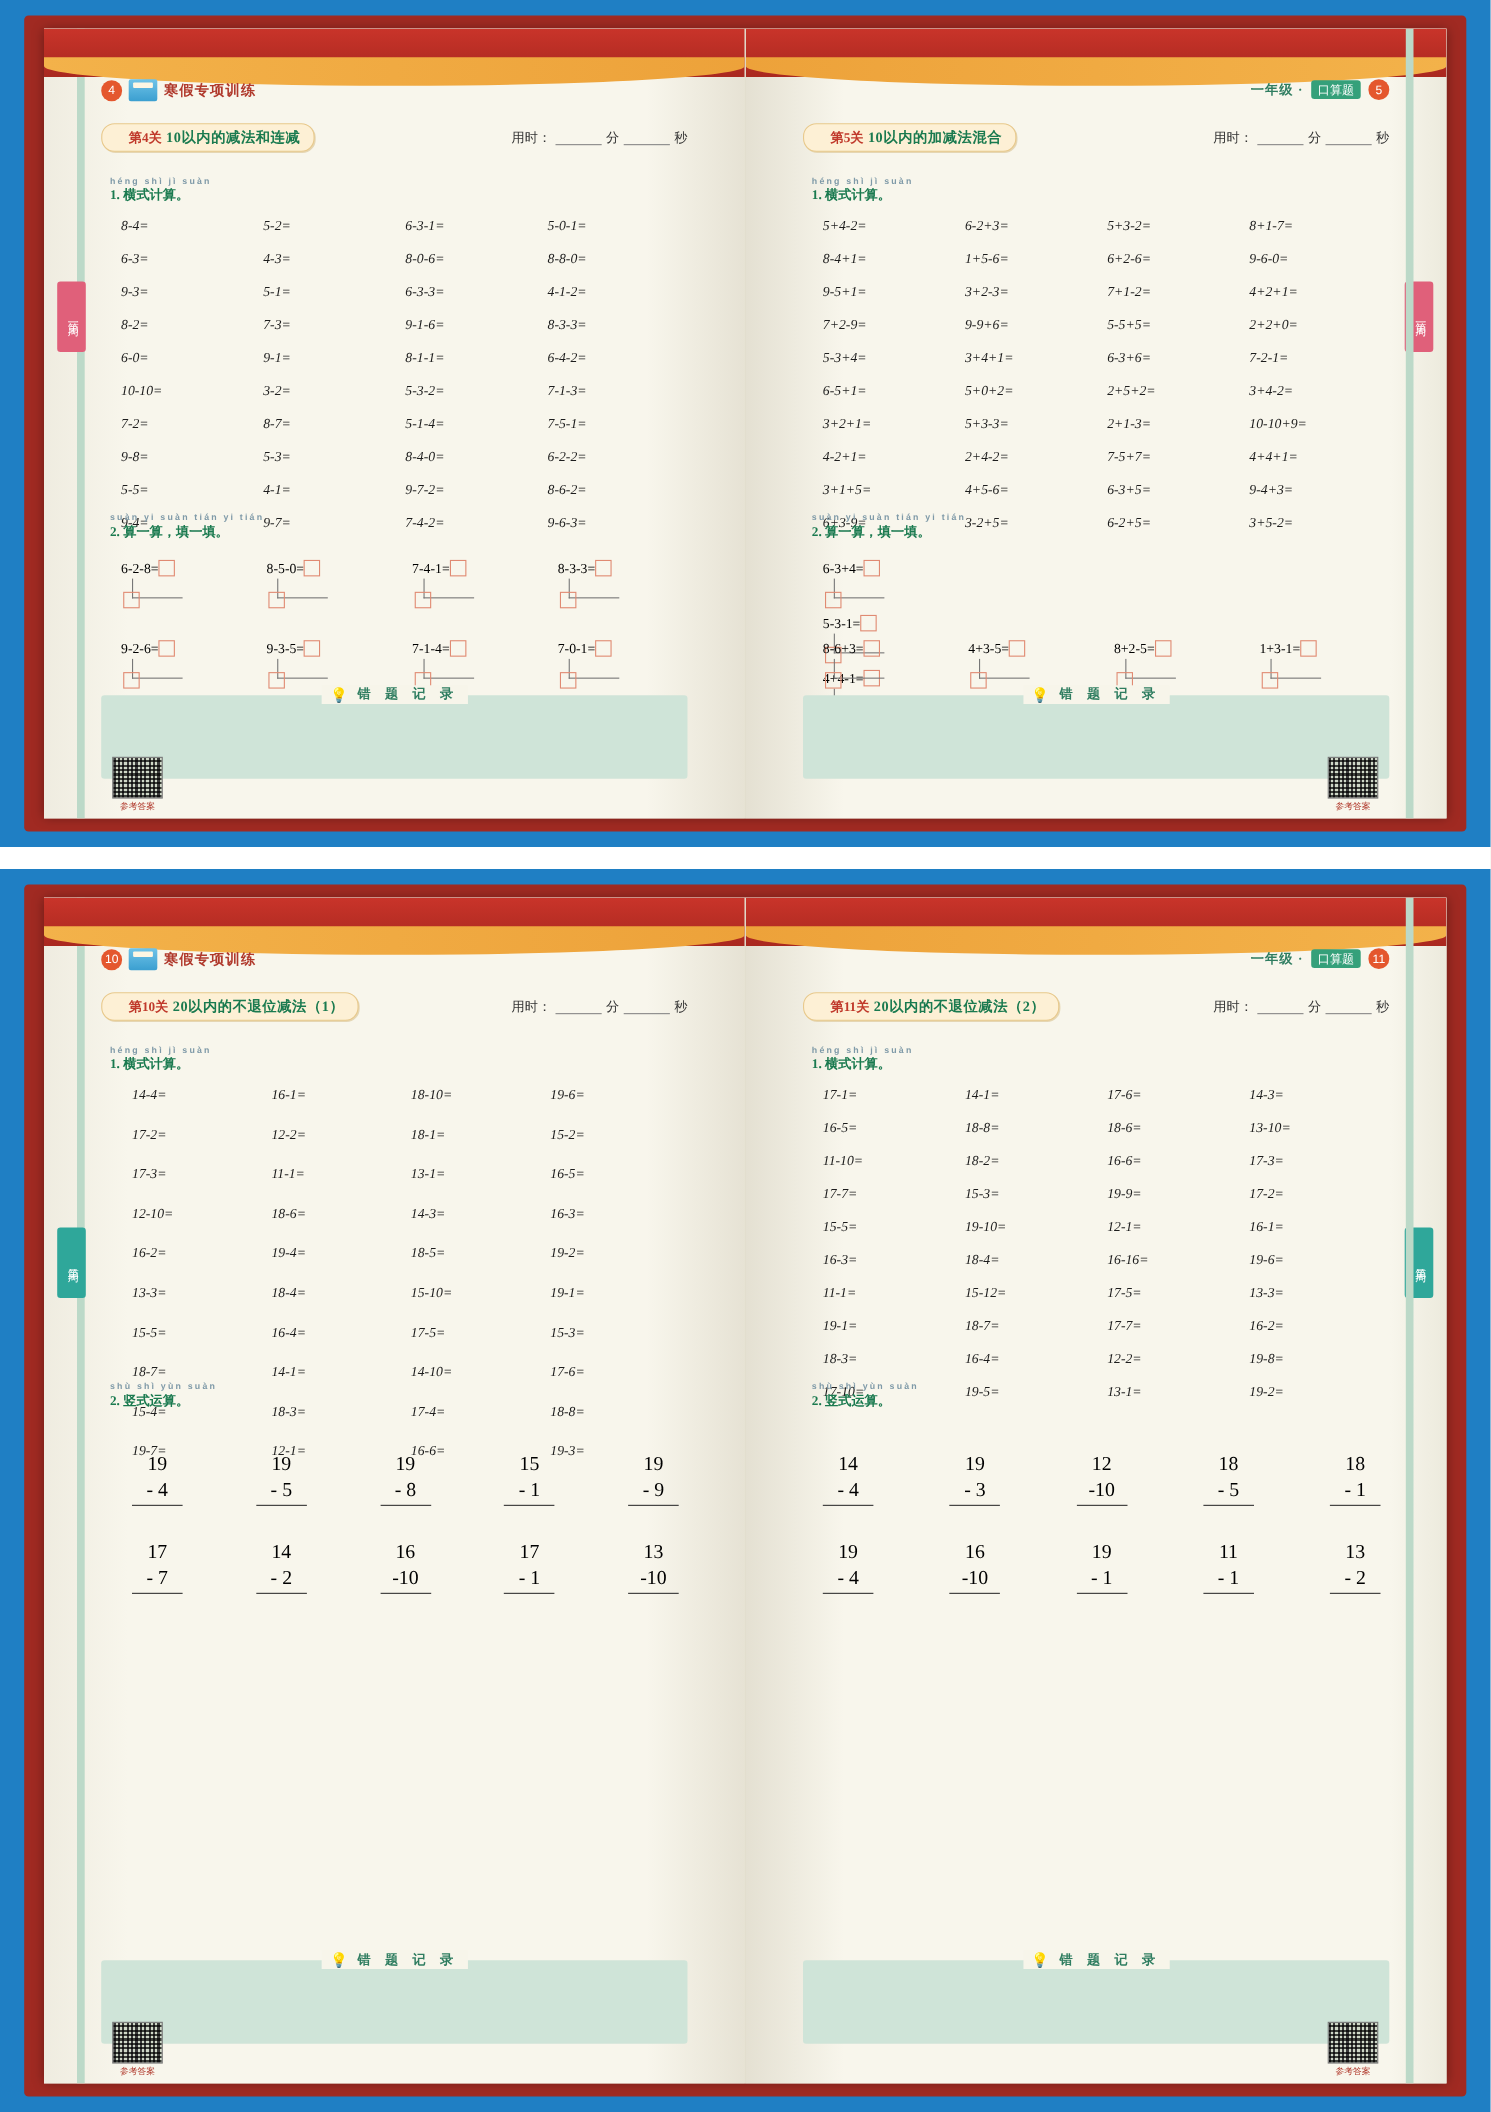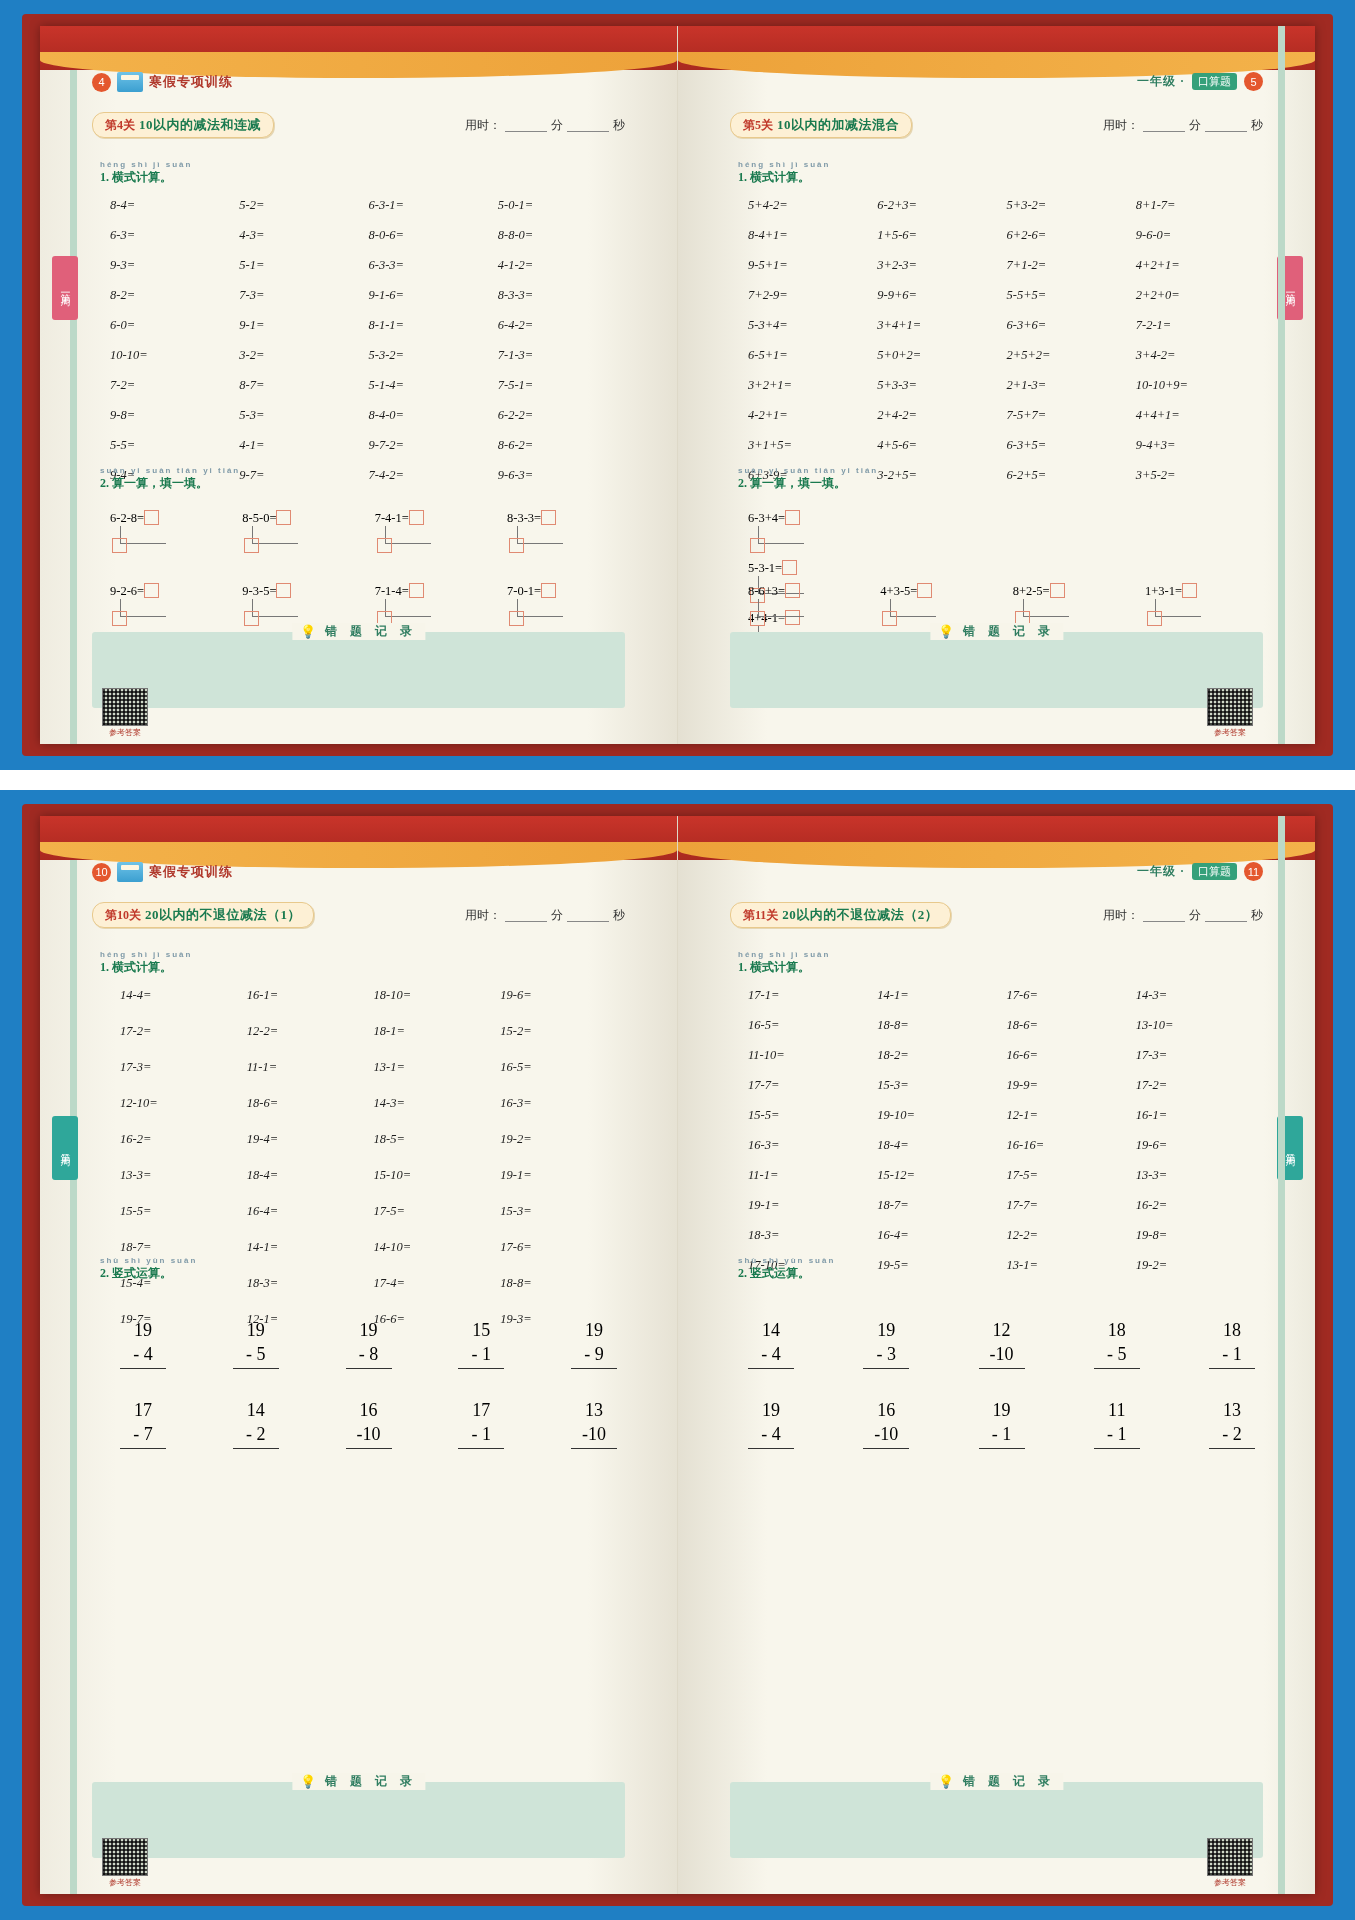--- a/index.html
+++ b/index.html
@@ -92,21 +92,21 @@
   .title-row {
     position:absolute; top:86px; left:52px; right:52px;
     display:flex; align-items:center; justify-content:space-between;
   }
   .lesson-pill {
     display:flex; align-items:center; gap:4px;
     background:#fdf0d5; border:1px solid #e8c98c;
     border-radius:12px; padding:3px 12px;
     box-shadow:1px 1px 0 #e5d6b3;
   }
-  .lesson-no { color:#c0392b; font-size:12px; font-weight:bold; }
+  .lesson-no { color:#c0392b; font-size:12px; font-weight:bold;margin-left:12px; }
   .lesson-name { color:#1a7a4f; font-size:13px; font-weight:bold; letter-spacing:.5px; }
   .timer { font-size:12px; color:#333; display:flex; align-items:center; gap:4px;}
   .timer .blank {
     display:inline-block; width:42px; border-bottom:1px solid #888; height:13px;
   }
 
   .sec-title { position:absolute; left:60px; font-size:12px; color:#1a7a4f; font-weight:bold; }
   .pinyin { font-size:8px; color:#7f9aa8; letter-spacing:2px; font-family:"Liberation Sans", sans-serif;}
 
   .grid {

